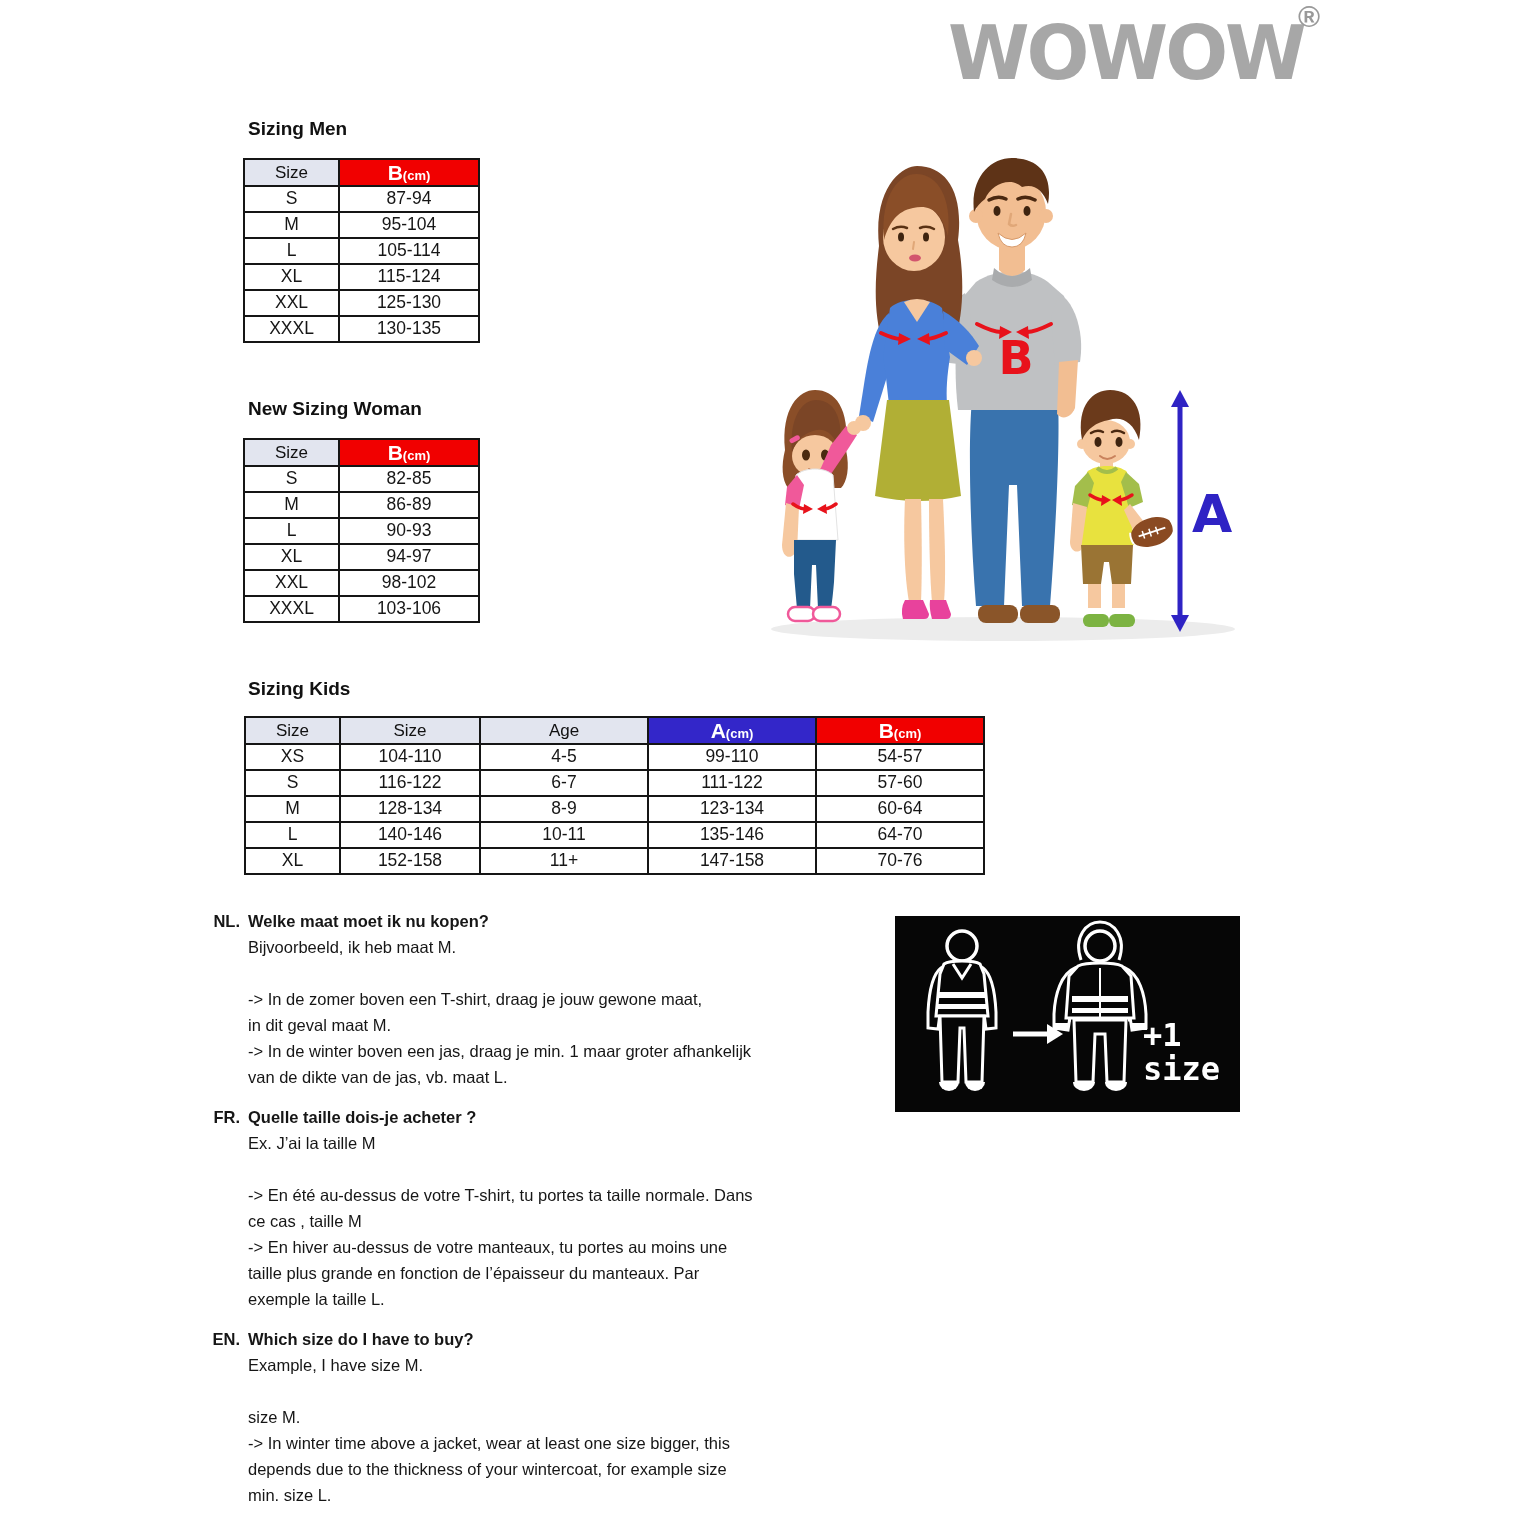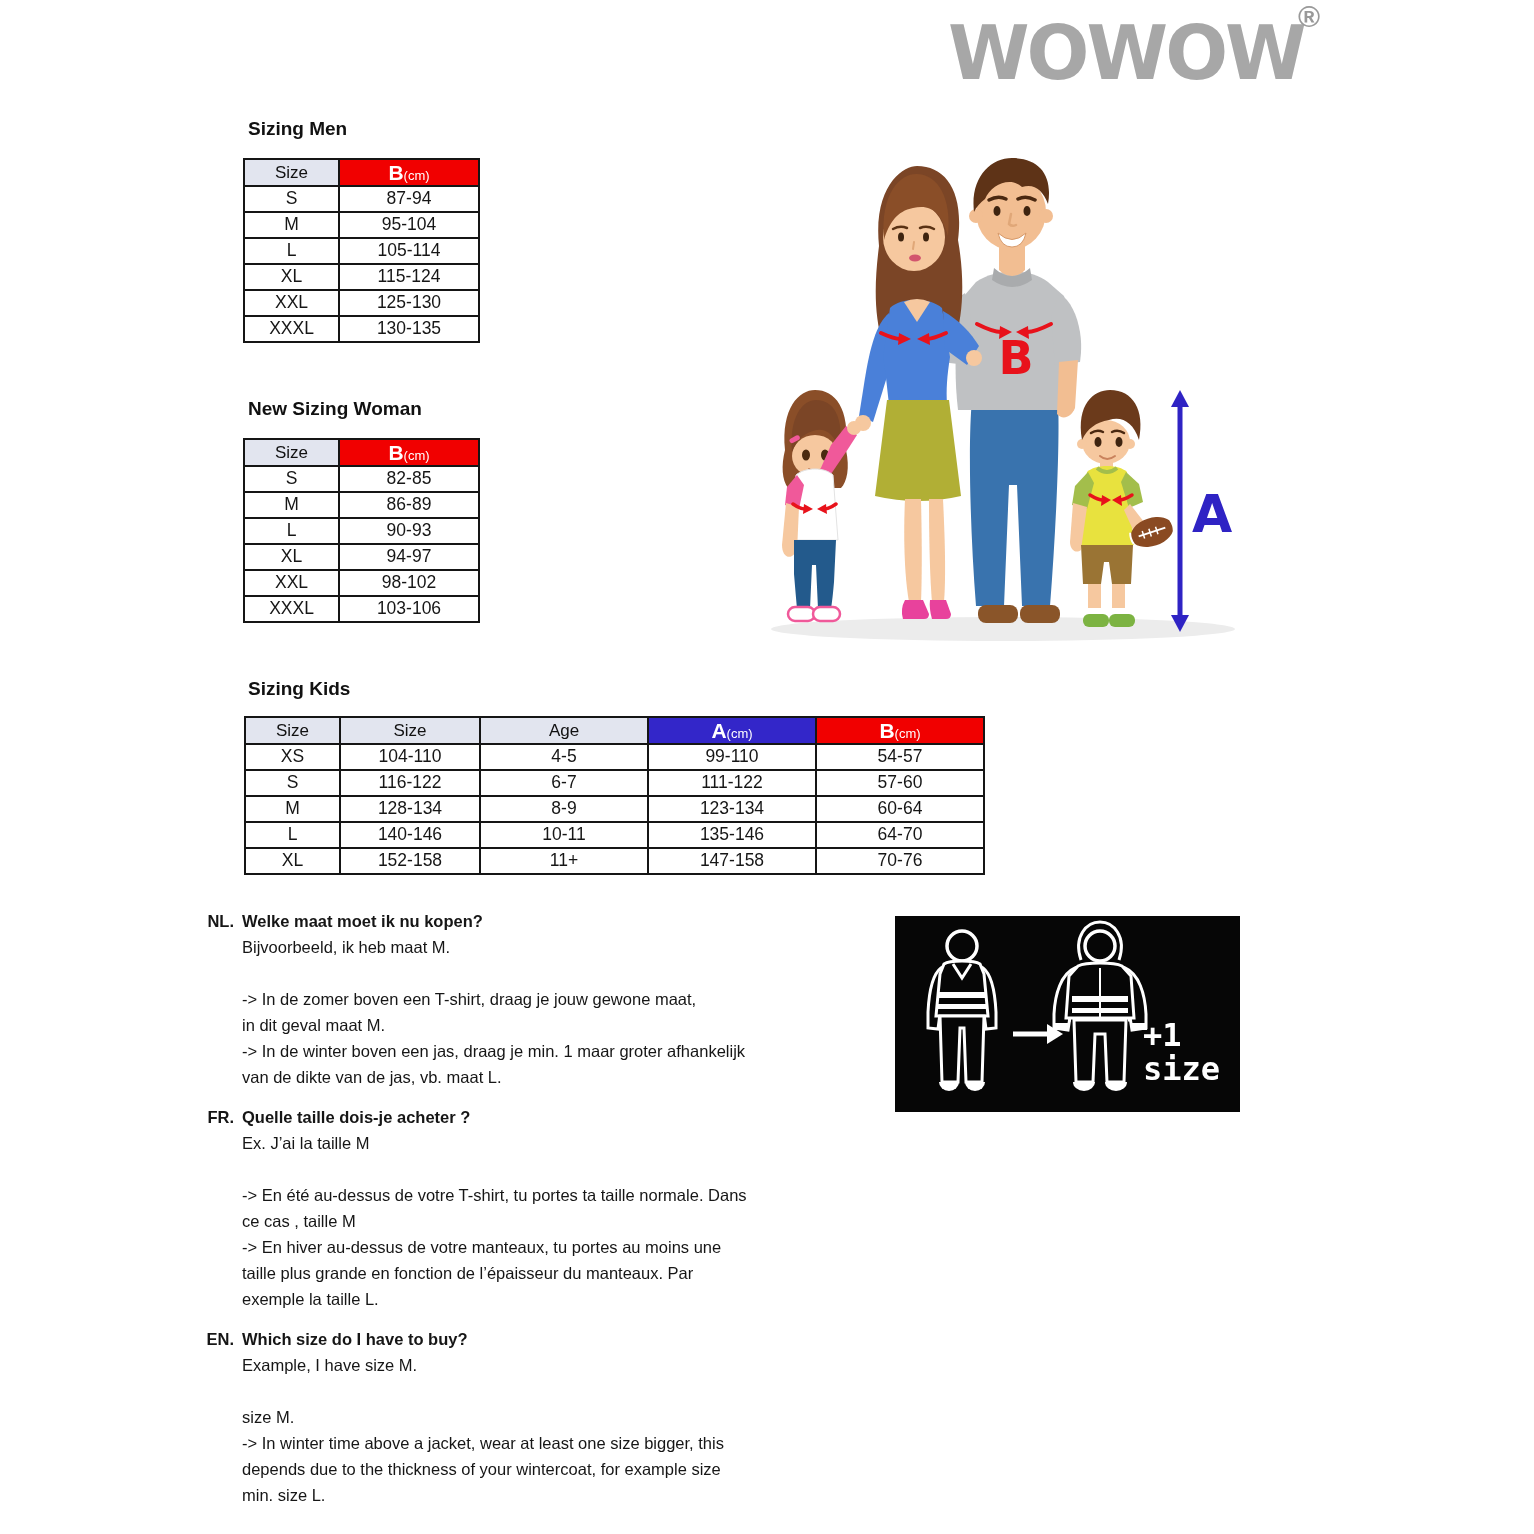--- a/index.html
+++ b/index.html
@@ -17,32 +17,32 @@
   
   .size-table{position:absolute;border-collapse:collapse;table-layout:fixed;background:#fff;}
   .size-table th,.size-table td{border:2px solid #151515;text-align:center;vertical-align:middle;
         padding:0;font-size:17px;line-height:1;}
   .size-table tr{height:26px;}
   .size-table tr.hrow{height:27px;}
   th.h-plain{background:#E2E5EF;font-weight:400;color:#111;}
   th.h-red{background:#F10000;color:#fff;}
   th.h-blue{background:#3326C9;color:#ffffff;}
   .hb{font-size:21px;font-weight:700;}
-  .hu{font-size:13px;font-weight:400;margin-left:0;text-align:right;}
+  .hu{font-size:13px;font-weight:700;margin-left:0;text-align:right;}
   td.sz{font-weight:700;}
   .size-table td{font-weight:400;font-size:17.5px;}
 
   
   .family{position:absolute;left:760px;top:150px;width:500px;height:500px;}
 
   
   .plus-box{position:absolute;left:895px;top:916px;width:345px;height:196px;background:#060606;}
 
   
-  .faq{position:absolute;left:196px;top:908px;width:648px;font-size:16.5px;}
+  .faq{position:absolute;left:202px;top:908px;width:648px;font-size:16.5px;}
   .faq-entry{position:relative;padding-left:46px;margin-top:14px;}
   .faq-entry.first{margin-top:0;}
   .lang{position:absolute;left:0;top:0;width:38px;text-align:right;font-weight:700;line-height:26px;}
   .fl{line-height:26px;min-height:26px;white-space:nowrap;}
   .fq{font-weight:700;}
   .fgap{height:26px;}
 </style>
 </head>
 <body>
 

